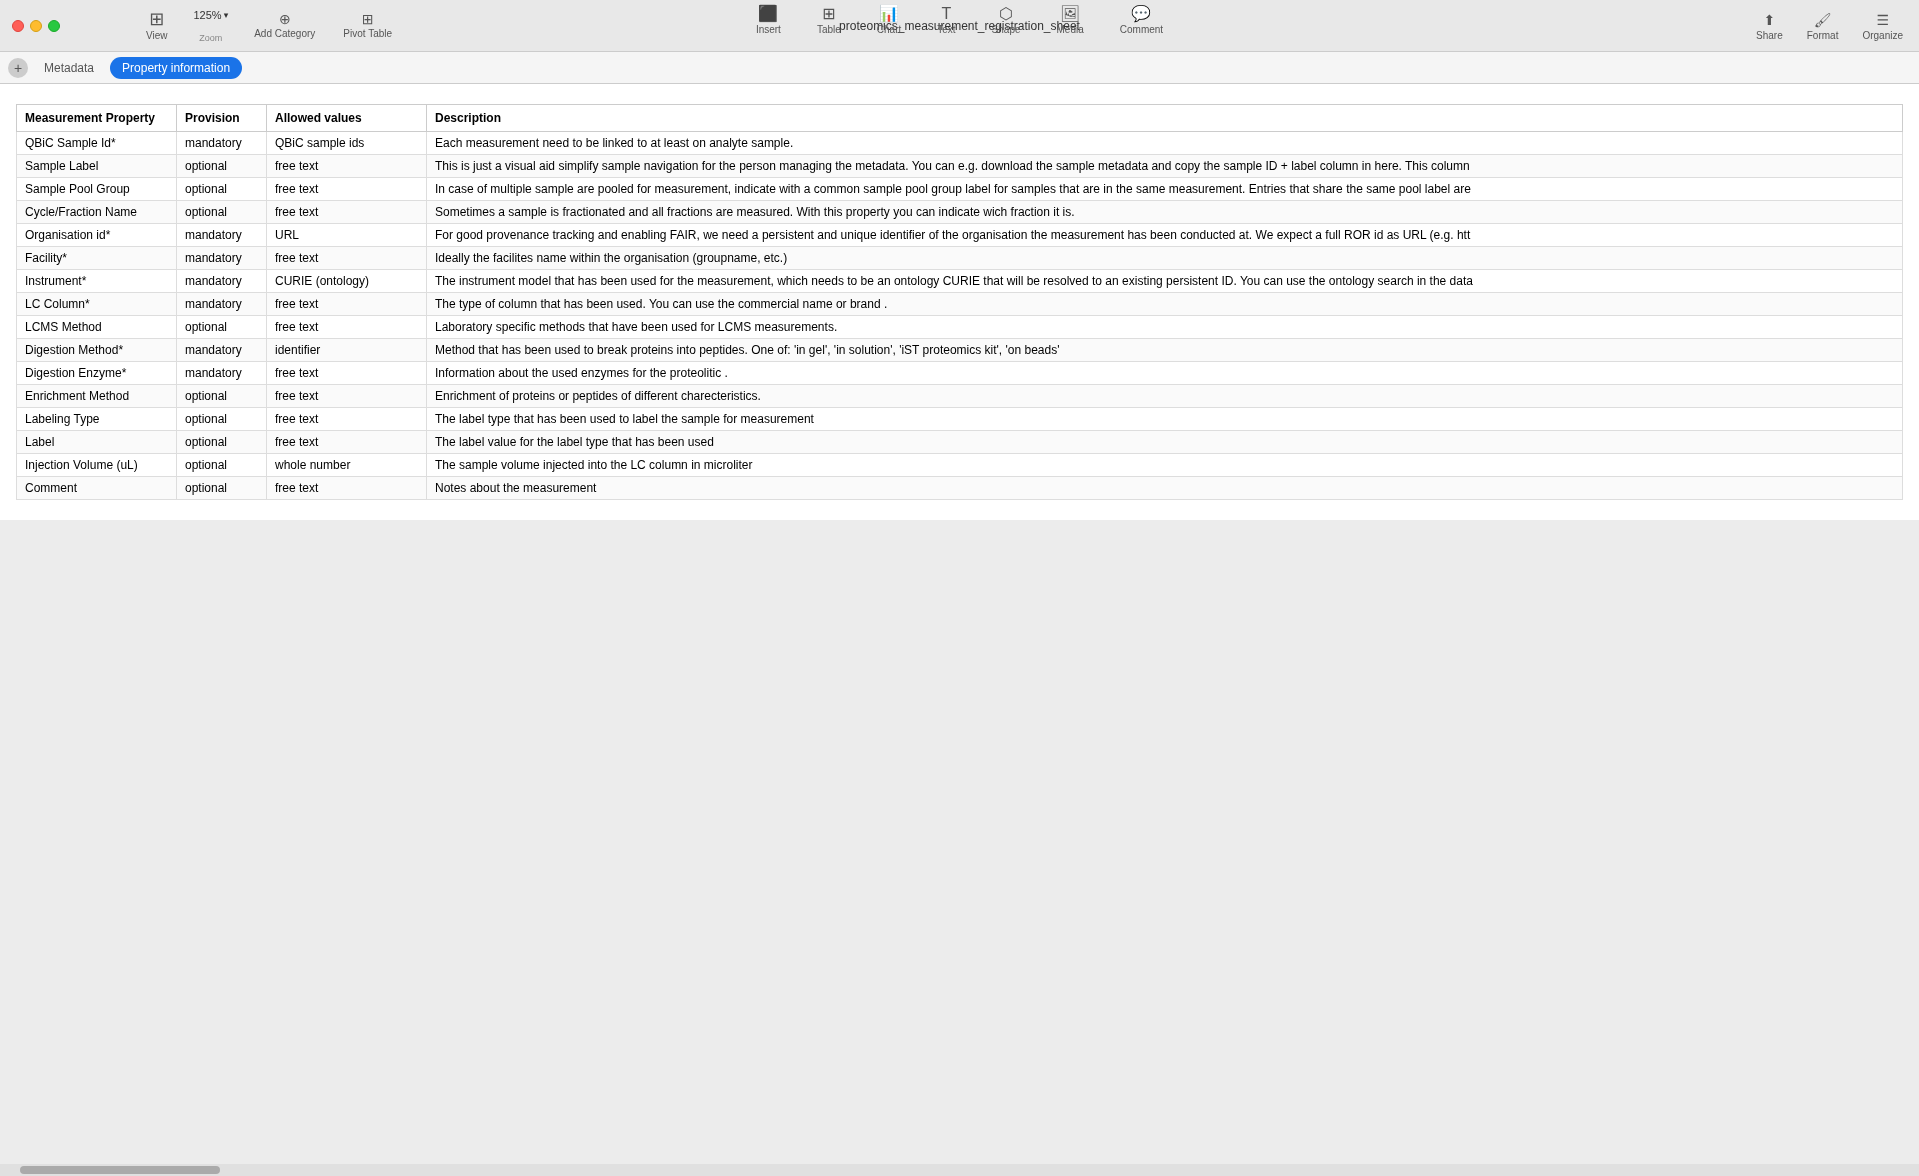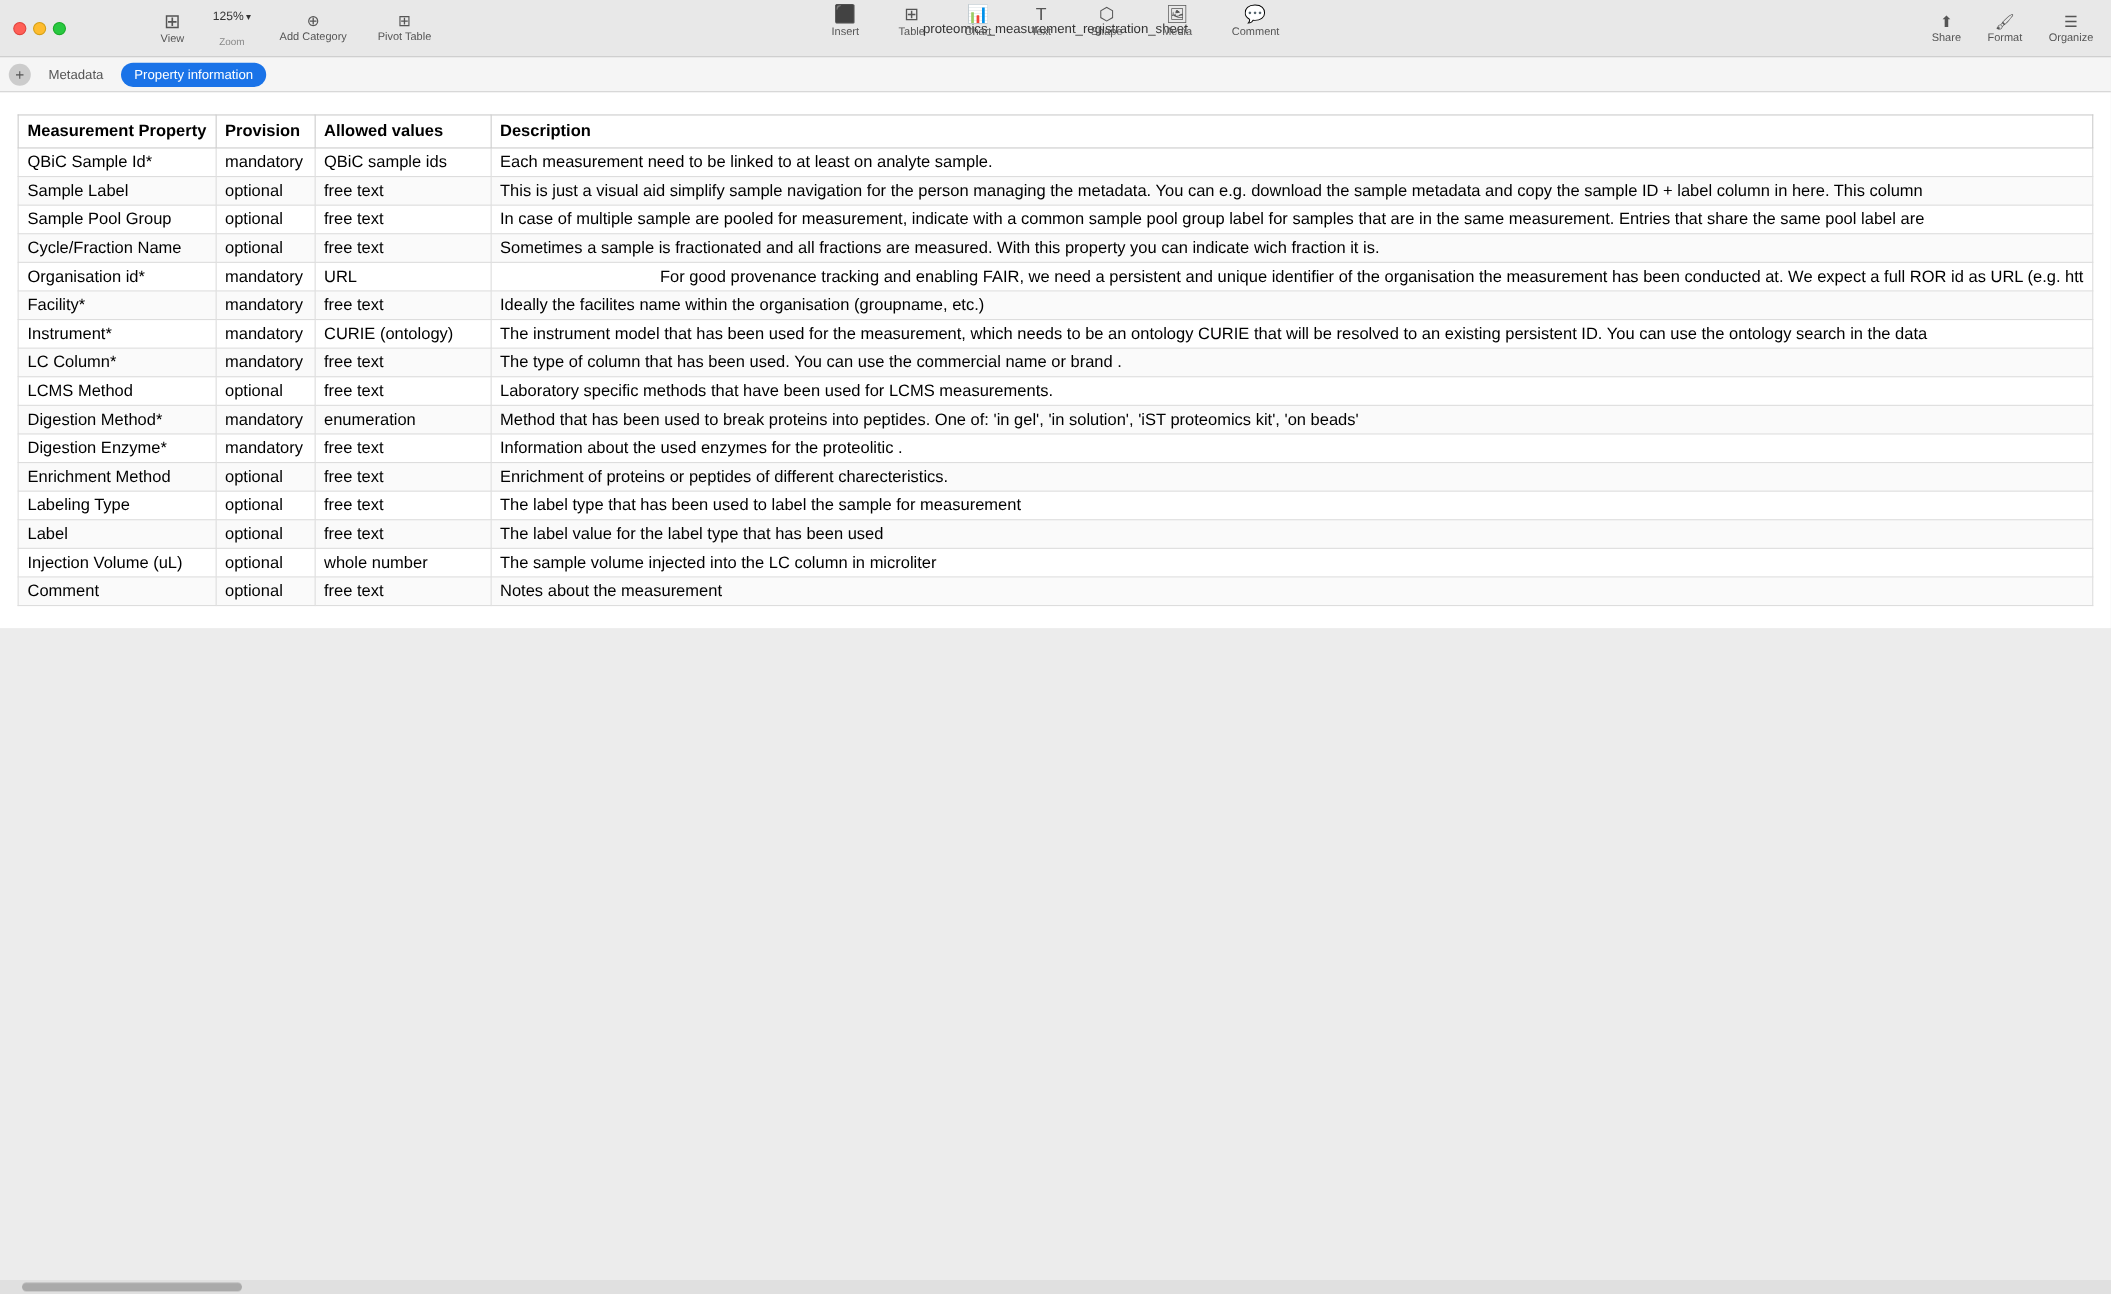--- a/index.html
+++ b/index.html
@@ -160,21 +160,21 @@
     .main-content {
       background: #fff;
       padding: 20px 16px;
       overflow: auto;
     }
 
     
     .data-table {
       border-collapse: collapse;
       width: 100%;
-      font-size: 15px;
+      font-size: 12px;
       padding-left: 40px;
     }
     .data-table th {
       background: #fff;
       font-weight: 700;
       text-align: left;
       padding: 6px 8px;
       border: 1px solid #ccc;
       white-space: nowrap;
     }
@@ -345,21 +345,21 @@
         <tr>
           <td class="col-property">Cycle/Fraction Name</td>
           <td class="col-provision">optional</td>
           <td class="col-allowed">free text</td>
           <td class="col-description description" style="max-width: 900px; overflow: hidden; text-overflow: ellipsis; white-space: nowrap;">Sometimes a sample is fractionated and all fractions are measured. With this property you can indicate wich fraction it is.</td>
         </tr>
         <tr>
           <td class="col-property">Organisation id*</td>
           <td class="col-provision">mandatory</td>
           <td class="col-allowed">URL</td>
-          <td class="col-description description" style="max-width: 900px; overflow: hidden; text-overflow: ellipsis; white-space: nowrap; text-align: right;">For good provenance tracking and enabling FAIR, we need a persistent and unique identifier of the organisation the measurement has been conducted at. We expect a full ROR id as URL (e.g. htt</td>
+          <td class="col-description description" style="max-width: 900px; overflow: hidden; text-overflow: ellipsis; white-space: nowrap;">For good provenance tracking and enabling FAIR, we need a persistent and unique identifier of the organisation the measurement has been conducted at. We expect a full ROR id as URL (e.g. htt</td>
         </tr>
         <tr>
           <td class="col-property">Facility*</td>
           <td class="col-provision">mandatory</td>
           <td class="col-allowed">free text</td>
           <td class="col-description description" style="max-width: 900px; overflow: hidden; text-overflow: ellipsis; white-space: nowrap;">Ideally the facilites name within the organisation (groupname, etc.)</td>
         </tr>
         <tr>
           <td class="col-property">Instrument*</td>
           <td class="col-provision">mandatory</td>
@@ -374,21 +374,21 @@
         </tr>
         <tr>
           <td class="col-property">LCMS Method</td>
           <td class="col-provision">optional</td>
           <td class="col-allowed">free text</td>
           <td class="col-description description" style="max-width: 900px; overflow: hidden; text-overflow: ellipsis; white-space: nowrap;">Laboratory specific methods that have been used for LCMS measurements.</td>
         </tr>
         <tr>
           <td class="col-property">Digestion Method*</td>
           <td class="col-provision">mandatory</td>
-          <td class="col-allowed">enumeration</td>
+          <td class="col-allowed">identifier</td>
           <td class="col-description description" style="max-width: 900px; overflow: hidden; text-overflow: ellipsis; white-space: nowrap;">Method that has been used to break proteins into peptides. One of: 'in gel', 'in solution', 'iST proteomics kit', 'on beads'</td>
         </tr>
         <tr>
           <td class="col-property">Digestion Enzyme*</td>
           <td class="col-provision">mandatory</td>
           <td class="col-allowed">free text</td>
           <td class="col-description description" style="max-width: 900px; overflow: hidden; text-overflow: ellipsis; white-space: nowrap;">Information about the used enzymes for the proteolitic .</td>
         </tr>
         <tr>
           <td class="col-property">Enrichment Method</td>

